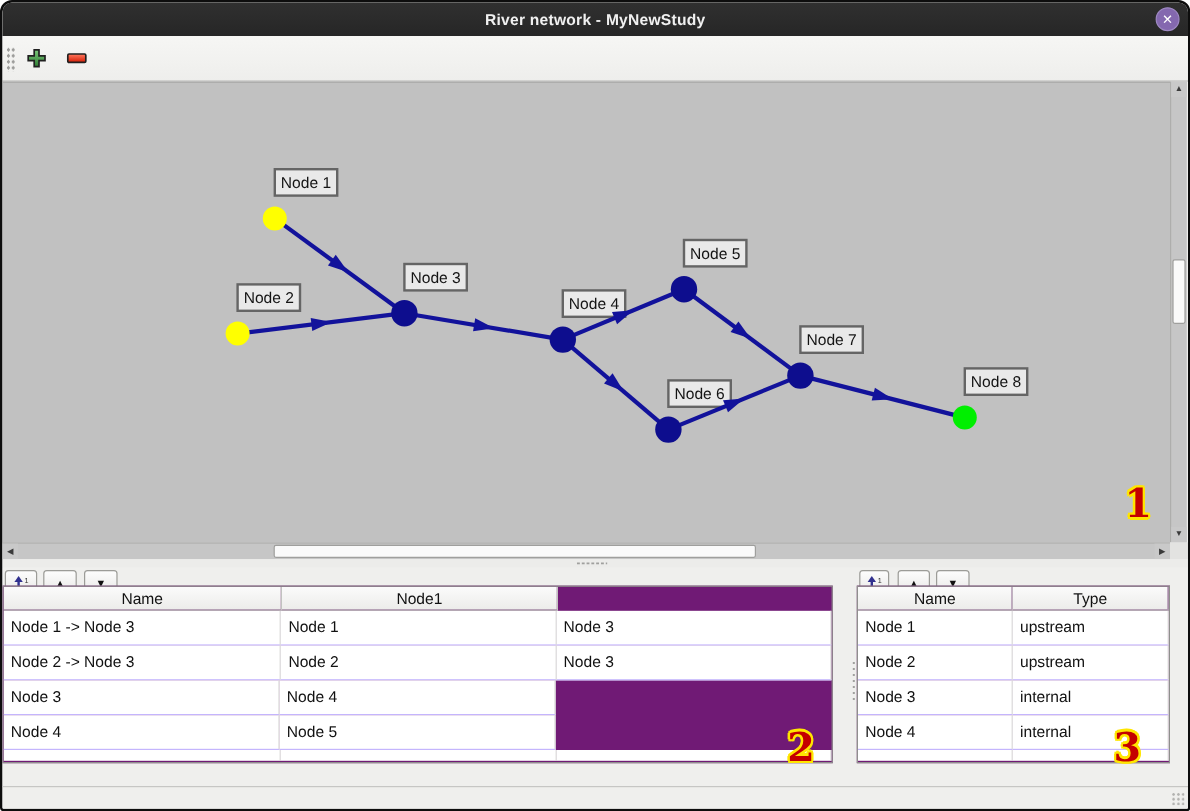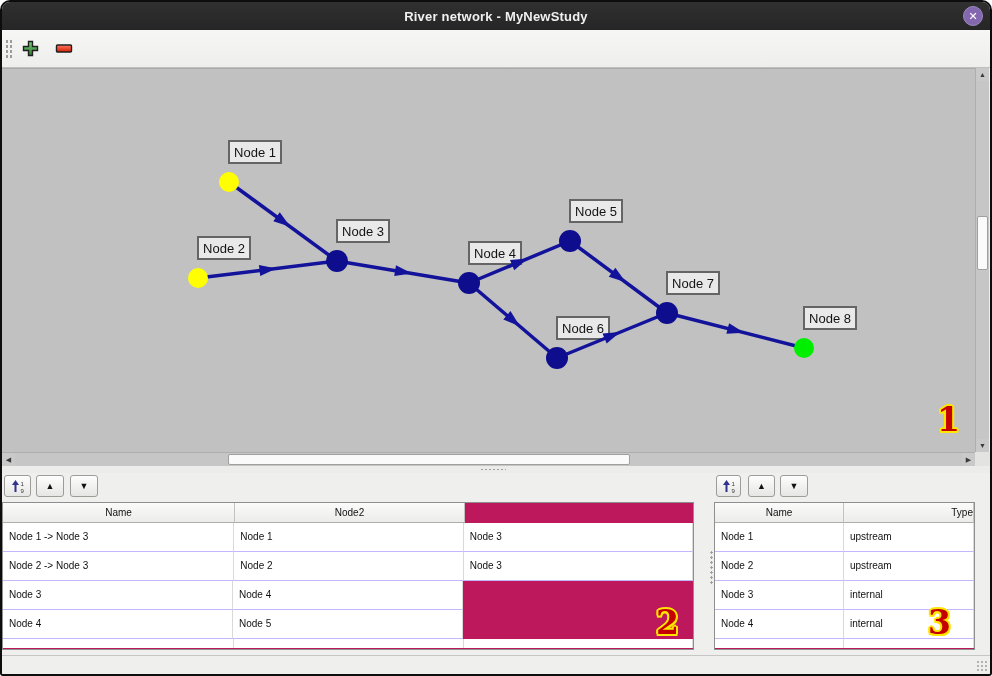--- a/index.html
+++ b/index.html
@@ -71,22 +71,22 @@
   }
   
   .bottom { position:absolute; left:0; top:471px; width:988px; height:182px; background:#efefed; }
   .mini-btn {
     position:absolute; top:2px; height:22px; border:1px solid #9c9c98; border-radius:3px;
     background:linear-gradient(#fdfdfd,#e6e6e4);
     display:flex; align-items:center; justify-content:center; font-size:9px; color:#111;
   }
   
   .dtable {
-    position:absolute; top:29px; background:#be185d; border:1px solid #8f8f8d;
-    overflow:hidden; font-size:10px; color:#111;
+    position:absolute; top:15px; background:#701a75; border:1px solid #8f8f8d;
+    overflow:hidden; font-size:13px; color:#111;
   }
   .trow { display:flex; }
   .tcell {
     height:29px; line-height:28px; padding-left:6px;
     border-right:1px solid #d9d9d7; border-bottom:1px solid #c4b5fd;
     background:#ffffff; white-space:nowrap; overflow:hidden;
   }
   .thead .tcell {
     height:20px; line-height:19px; padding-left:0; text-align:center;
     background:linear-gradient(#fbfbfb,#ececea);
@@ -263,21 +263,21 @@
     <div class="mini-btn" style="left:746px;width:27px;">
         <span>▲</span>
       </div>
     <div class="mini-btn" style="left:778px;width:28px;">
         <span>▼</span>
       </div>
 
     <div class="dtable" style="left:0;width:692px;height:148px;">
         <div class="trow thead">
           <div class="tcell" style="width: 232px;">Name</div>
-          <div class="tcell" style="width: 230px;">Node2</div>
+          <div class="tcell" style="width: 230px;">Node1</div>
         </div>
         <div class="trow">
           <div class="tcell" style="width: 232px;">Node 1 -&gt; Node 3</div>
           <div class="tcell" style="width: 230px;">Node 1</div>
           <div class="tcell" style="width: 230px;">Node 3</div>
         </div>
         <div class="trow">
           <div class="tcell" style="width: 232px;">Node 2 -&gt; Node 3</div>
           <div class="tcell" style="width: 230px;">Node 2</div>
           <div class="tcell" style="width: 230px;">Node 3</div>
@@ -293,21 +293,21 @@
         <div class="trow partial">
           <div class="tcell" style="width: 232px;"></div>
           <div class="tcell" style="width: 230px;"></div>
           <div class="tcell" style="width: 230px;"></div>
         </div>
       </div>
 
     <div class="dtable" style="left:712px;width:261px;height:148px;">
         <div class="trow thead">
           <div class="tcell" style="width: 130px;">Name</div>
-          <div class="tcell" style="width: 131px; text-align: right;">Type</div>
+          <div class="tcell" style="width: 131px;">Type</div>
         </div>
         <div class="trow">
           <div class="tcell" style="width: 130px;">Node 1</div>
           <div class="tcell" style="width: 131px;">upstream</div>
         </div>
         <div class="trow">
           <div class="tcell" style="width: 130px;">Node 2</div>
           <div class="tcell" style="width: 131px;">upstream</div>
         </div>
         <div class="trow">

